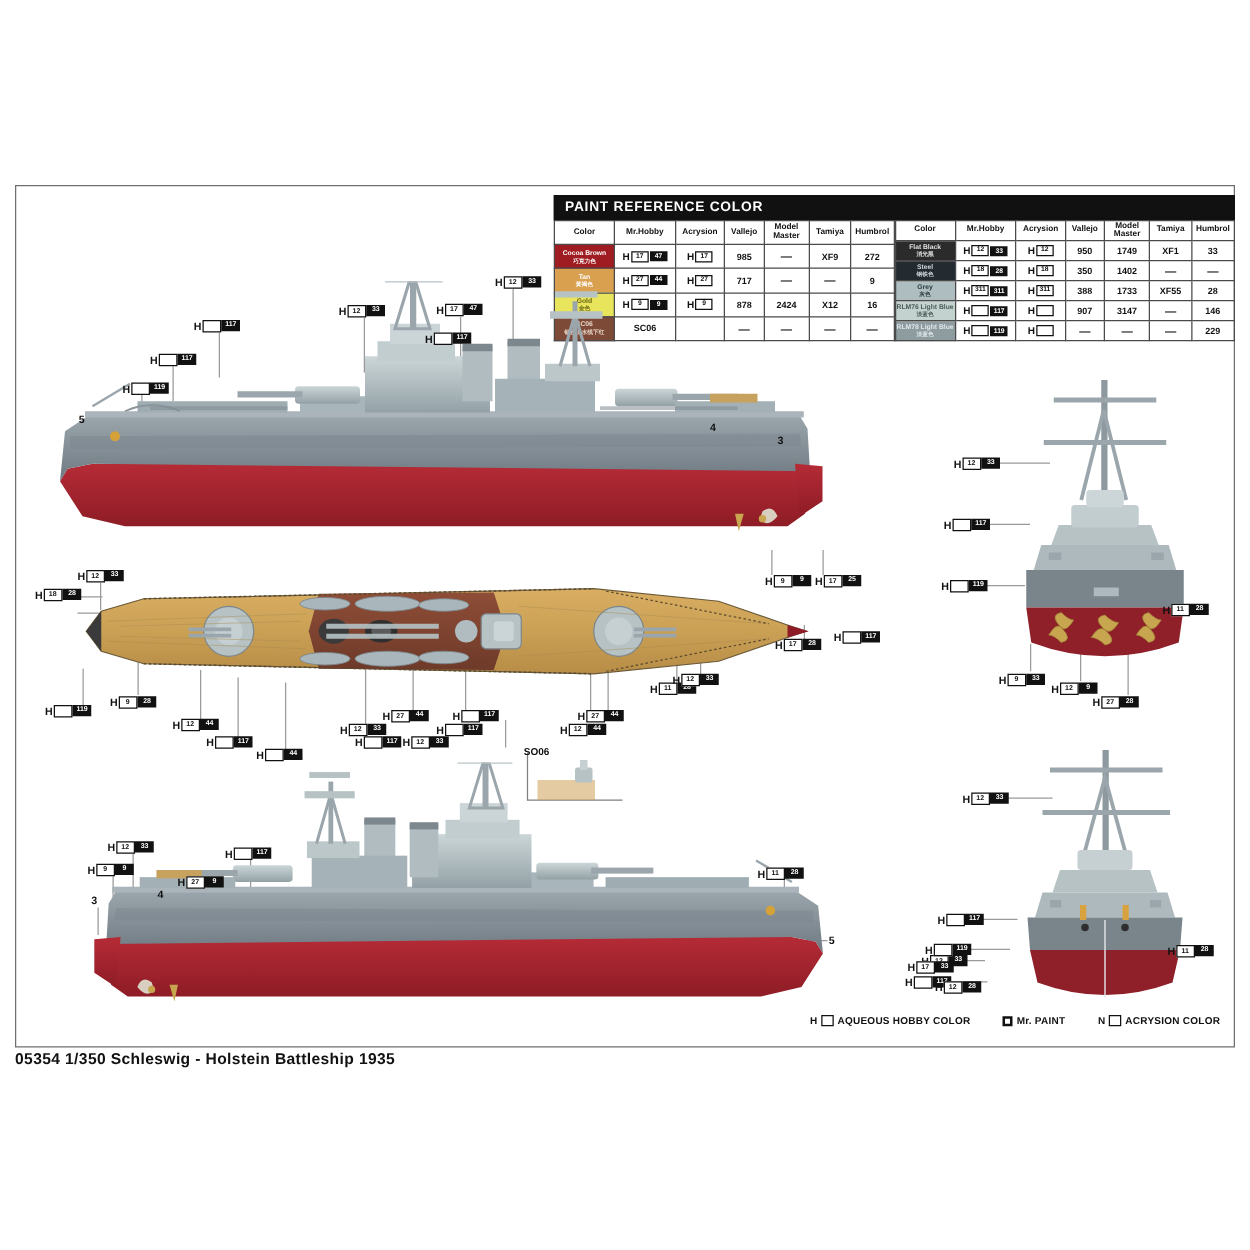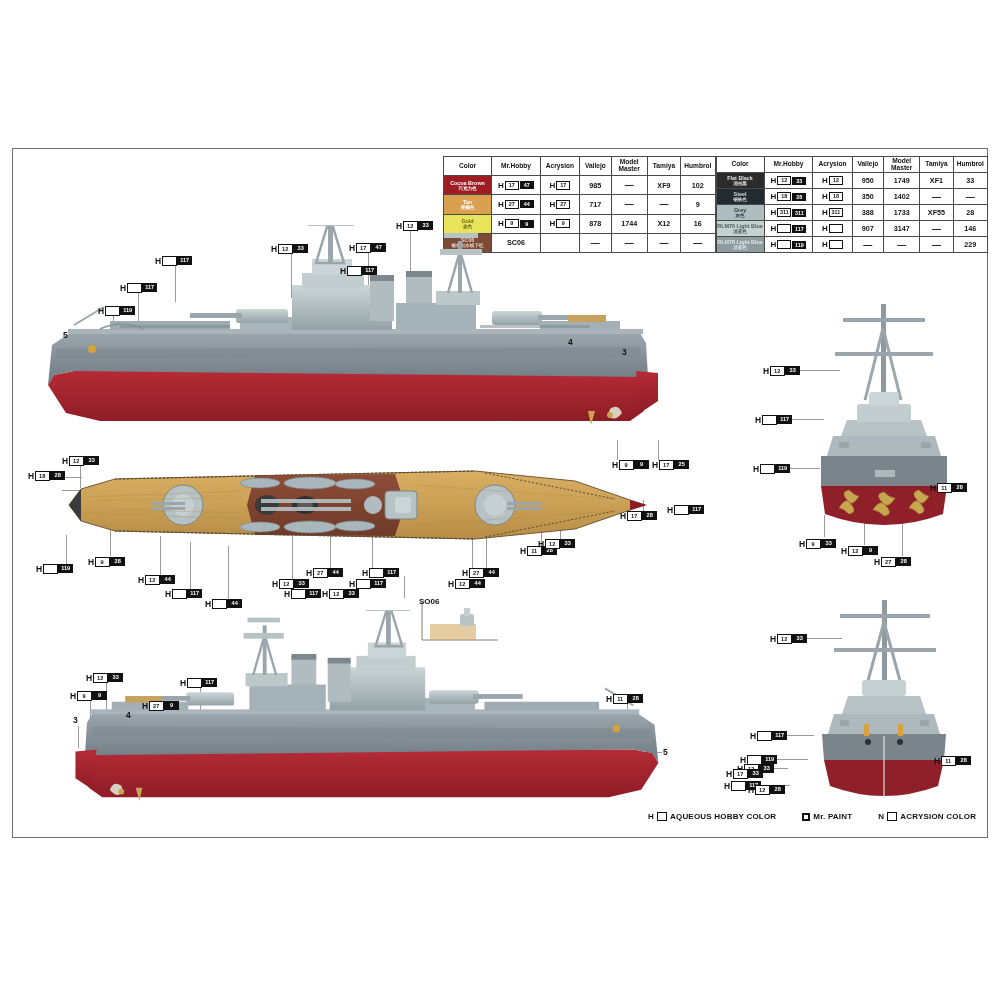--- a/index.html
+++ b/index.html
@@ -629,20 +629,21 @@
       <div class="num" style="left: 63px; top: 330px;">5</div>
       <div class="num" style="left: 568px; top: 337px;">4</div>
       <div class="num" style="left: 622px; top: 347px;">3</div>
       <div class="num" style="left: 73px; top: 715px;">3</div>
       <div class="num" style="left: 126px; top: 710px;">4</div>
       <div class="num" style="left: 663px; top: 747px;">5</div>
       <div class="lbl" style="left: 419px; top: 597px;">SO06</div>
     </div>
 
   <div class="paint-wrap">
+    <div class="paint-hdr">PAINT  REFERENCE COLOR</div>
     <div style="display:flex;">
       <table class="paint" id="tbl-left">
           <colgroup>
             <col style="width:56px">
             <col style="width:52px">
             <col style="width:42px">
             <col style="width:34px">
             <col style="width:40px">
             <col style="width:36px">
             <col style="width:36px">
@@ -671,21 +672,21 @@
               </td>
               <td>
                 <span class="hc">
                   <span class="h">H</span>
                   <span class="wbox">17</span>
                 </span>
               </td>
               <td class="">985</td>
               <td class="dash">—</td>
               <td class="">XF9</td>
-              <td class="">102</td>
+              <td class="">272</td>
             </tr>
             <tr>
               <td class="sw" style="background:#d9a050;color:#ffffff;">
                 <span class="en">Tan</span>
                 <span class="cn">黄褐色</span>
               </td>
               <td>
                 <span class="hc">
                   <span class="h">H</span>
                   <span class="wbox">27</span>
@@ -715,21 +716,21 @@
                   <span class="bbox">9</span>
                 </span>
               </td>
               <td>
                 <span class="hc">
                   <span class="h">H</span>
                   <span class="wbox">9</span>
                 </span>
               </td>
               <td class="">878</td>
-              <td class="">1744</td>
+              <td class="">2424</td>
               <td class="">X12</td>
               <td class="">16</td>
             </tr>
             <tr>
               <td class="sw" style="background:#7c4a37;color:#e8d6c8;">
                 <span class="en">SC06</span>
                 <span class="cn">银色出水线下红</span>
               </td>
               <td>SC06</td>
               <td></td>
@@ -890,13 +891,14 @@
         <span class="minifill"></span>
         <span>Mr. PAINT</span>
       </span>
       <span class="li">
         <span>N</span>
         <span class="mini"></span>
         <span>ACRYSION COLOR</span>
       </span>
     </div>
 
+  <div class="caption">05354  1/350  Schleswig - Holstein Battleship 1935</div>
 </div>
 
 </body></html>

